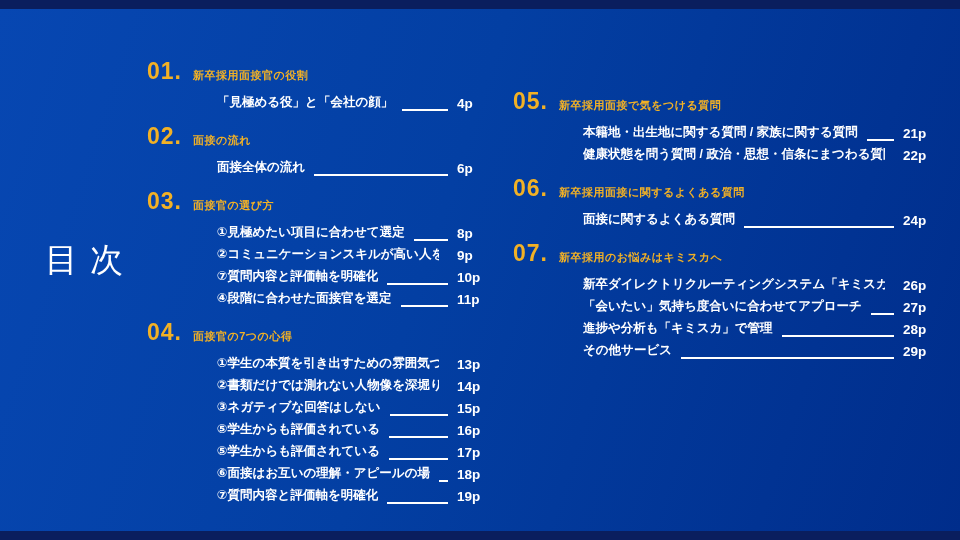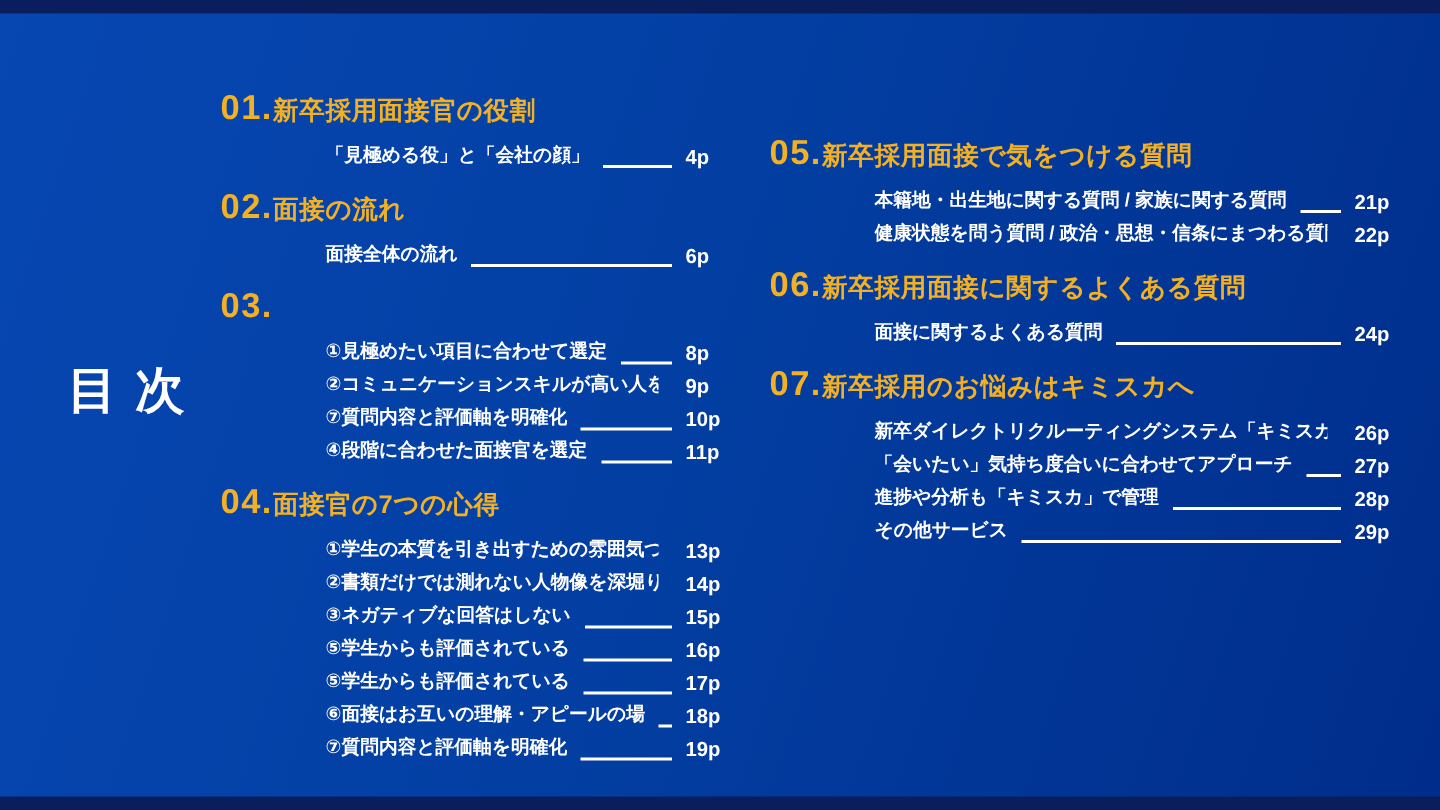--- a/index.html
+++ b/index.html
@@ -6,29 +6,29 @@
   .slide{
     position:relative;width:960px;height:540px;overflow:hidden;
     font-family:"Liberation Sans","DejaVu Sans",sans-serif;
     background:linear-gradient(108deg,var(--background-left,#0747b2) 0%,#033fa3 45%,var(--background-right,#002d8b) 100%);
   }
   .frame{position:absolute;left:0;width:100%;height:9px;background:var(--frame,#0a1e5e);}
   .frame.top{top:0}
   .frame.bottom{bottom:0}
   .toc-title{
     position:absolute;left:45px;top:240px;margin:0;
-    color:var(--text,#fff);font-size:33px;font-weight:bold;letter-spacing:12px;line-height:1.2;
+    color:var(--text,#fff);font-size:33px;font-weight:normal;letter-spacing:12px;line-height:1.2;
   }
   .col{position:absolute;top:58px;display:flex;flex-direction:column;}
   .col-left{left:147px;width:340px;}
   .col-right{left:513px;width:420px;margin-top:30px;}
   .toc-section{margin-bottom:12px;}
-  .section-head{display:flex;align-items:baseline;margin-bottom:5px;}
+  .section-head{display:flex;align-items:baseline;gap:11px;margin-bottom:5px;}
   .section-number{color:var(--accent,#f2b125);font-size:23px;font-weight:bold;line-height:26px;letter-spacing:1px;flex:none;}
-  .section-title{color:var(--accent,#f2b125);font-size:17px;font-weight:bold;letter-spacing:0.5px;white-space:nowrap;}
+  .section-title{color:var(--accent,#f2b125);font-size:11px;font-weight:bold;letter-spacing:0.5px;white-space:nowrap;}
   .toc-item{display:flex;align-items:flex-end;height:22px;padding-left:70px;}
   .item-label{color:var(--text,#fff);font-size:12.5px;font-weight:bold;white-space:nowrap;flex:0 1 auto;overflow:hidden;}
   .leader{flex:1 1 0;min-width:0;height:2px;background:var(--text,#fff);margin:1px 9px 0 9px;}
   .item-page{color:var(--text,#fff);font-size:13.5px;font-weight:bold;width:30px;flex:none;text-align:left;}
 </style>
 </head>
 <body>
 
 <div class="slide">
   <div class="frame top"></div>
@@ -57,20 +57,21 @@
           <div class="toc-item">
     <span class="item-label">面接全体の流れ</span>
     <span class="leader"></span>
     <span class="item-page">6p</span>
   </div>
         </div>
   </section>
       <section class="toc-section">
     <div class="section-head">
       <span class="section-number">03.</span>
+      <span class="section-title">面接官の選び方</span>
     </div>
     <div class="section-items">
           <div class="toc-item">
     <span class="item-label">①見極めたい項目に合わせて選定</span>
     <span class="leader"></span>
     <span class="item-page">8p</span>
   </div>
           <div class="toc-item">
     <span class="item-label">②コミュニケーションスキルが高い人を選定</span>
     <span class="leader"></span>

